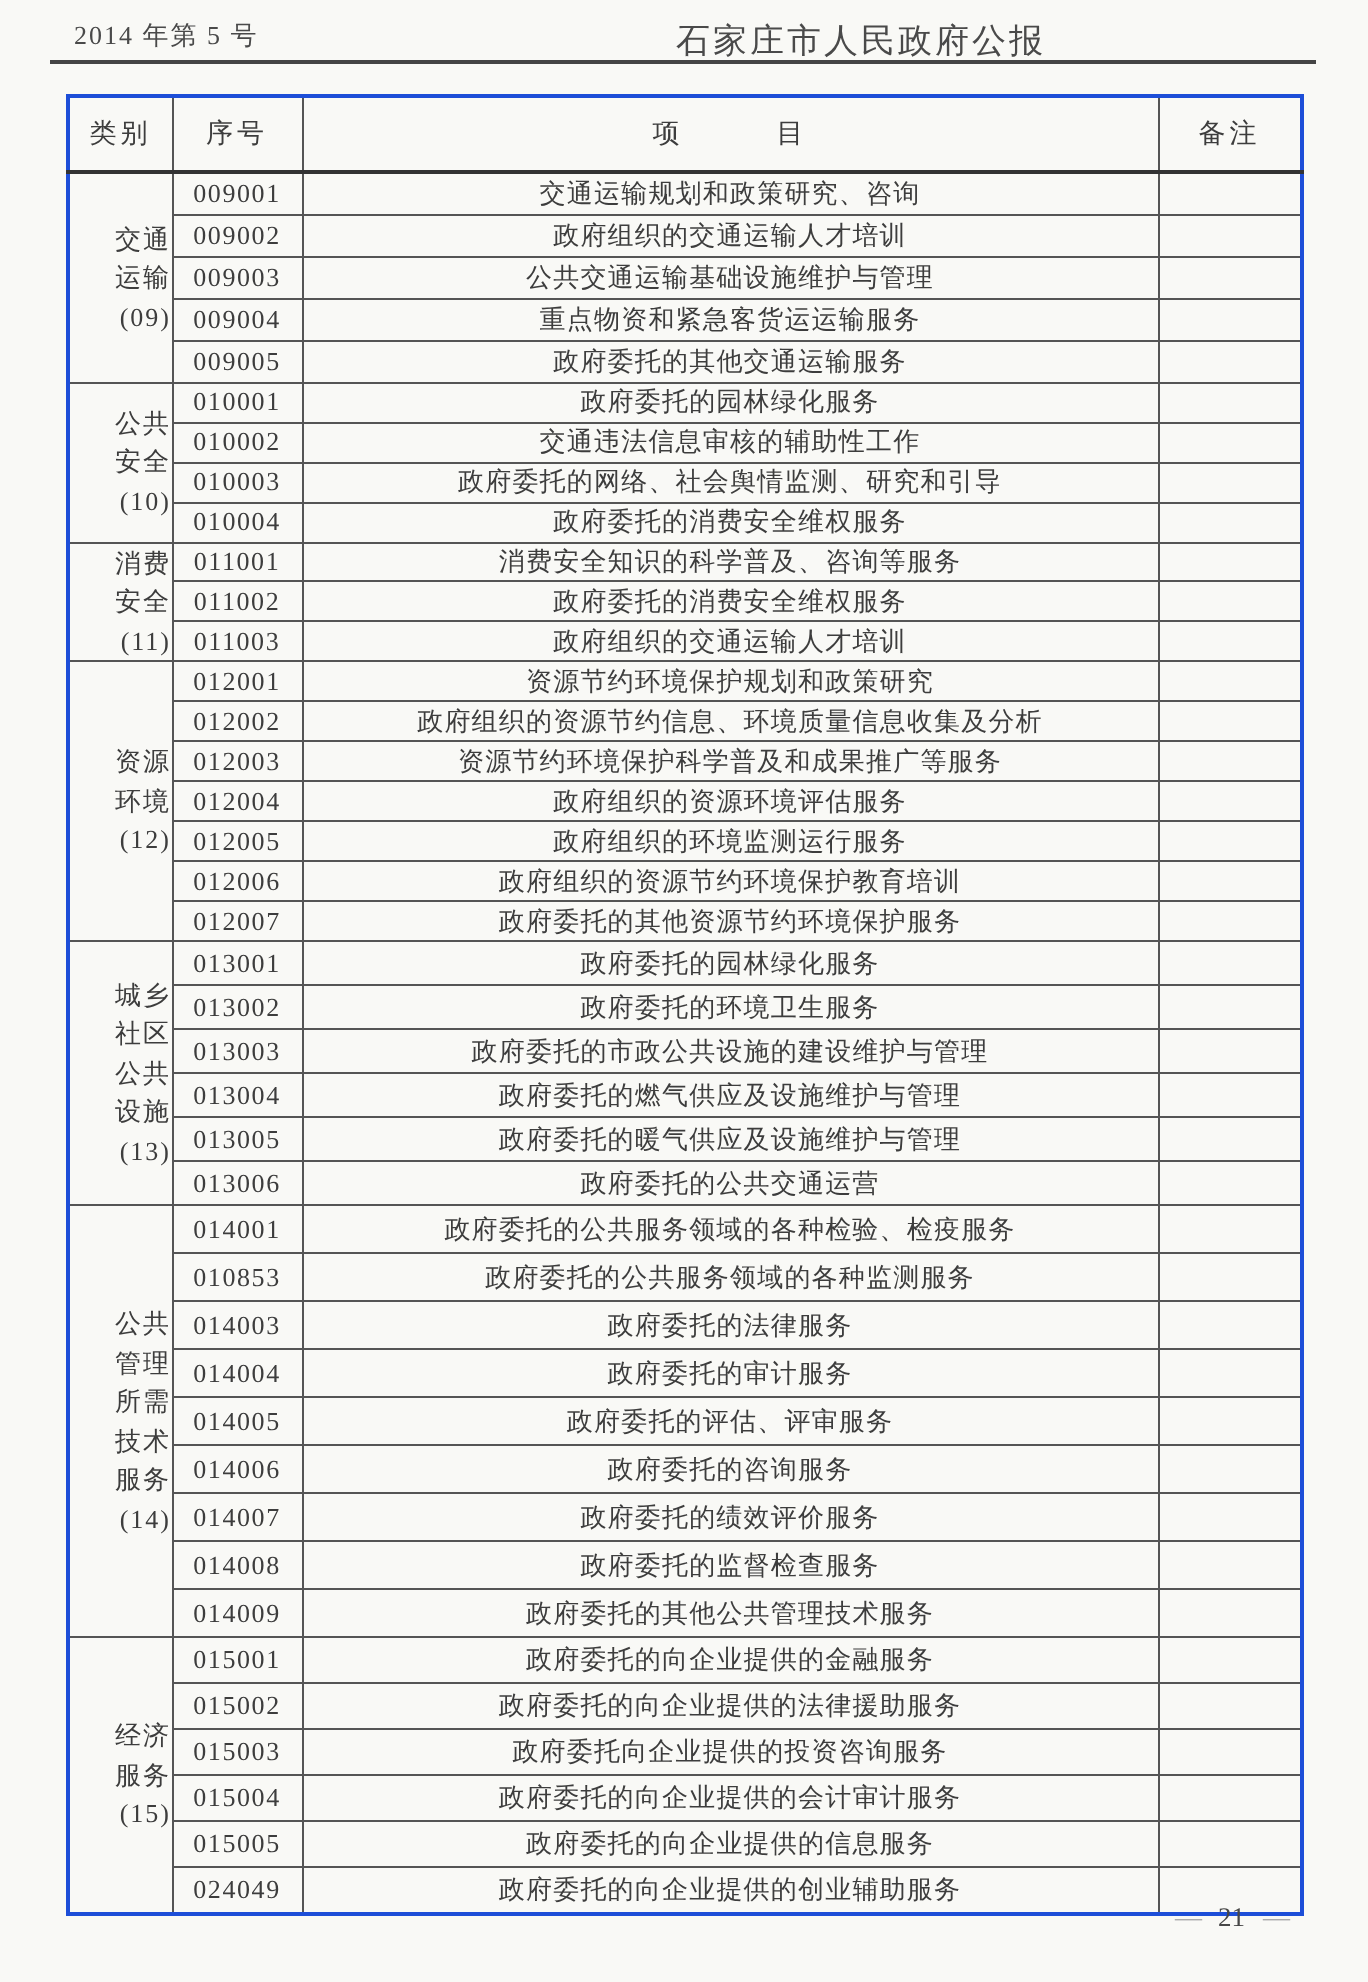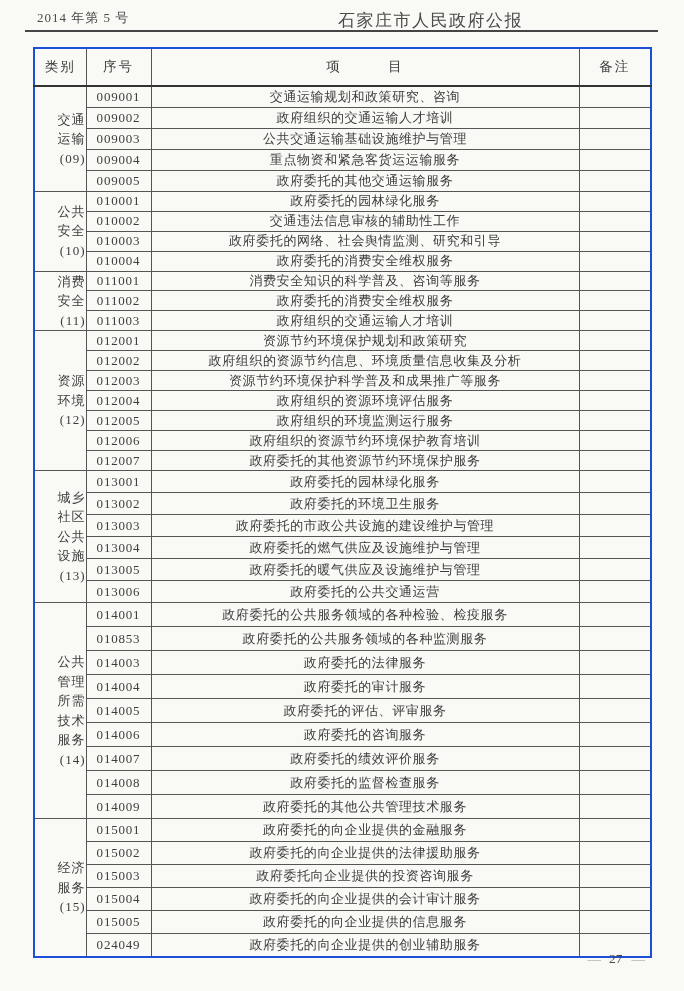--- a/index.html
+++ b/index.html
@@ -304,15 +304,15 @@
       <tr class="rh23">
     <td class="c-code">024049</td>
     <td class="c-item">政府委托的向企业提供的创业辅助服务</td>
     <td class="c-remark"></td>
   </tr>
     </tbody>
 </table>
 
 <div class="page-footer">
   <span class="dash">—</span>
-  <span class="num">27</span>
+  <span class="num">21</span>
   <span class="dash">—</span>
 </div>
 
 </body></html>

